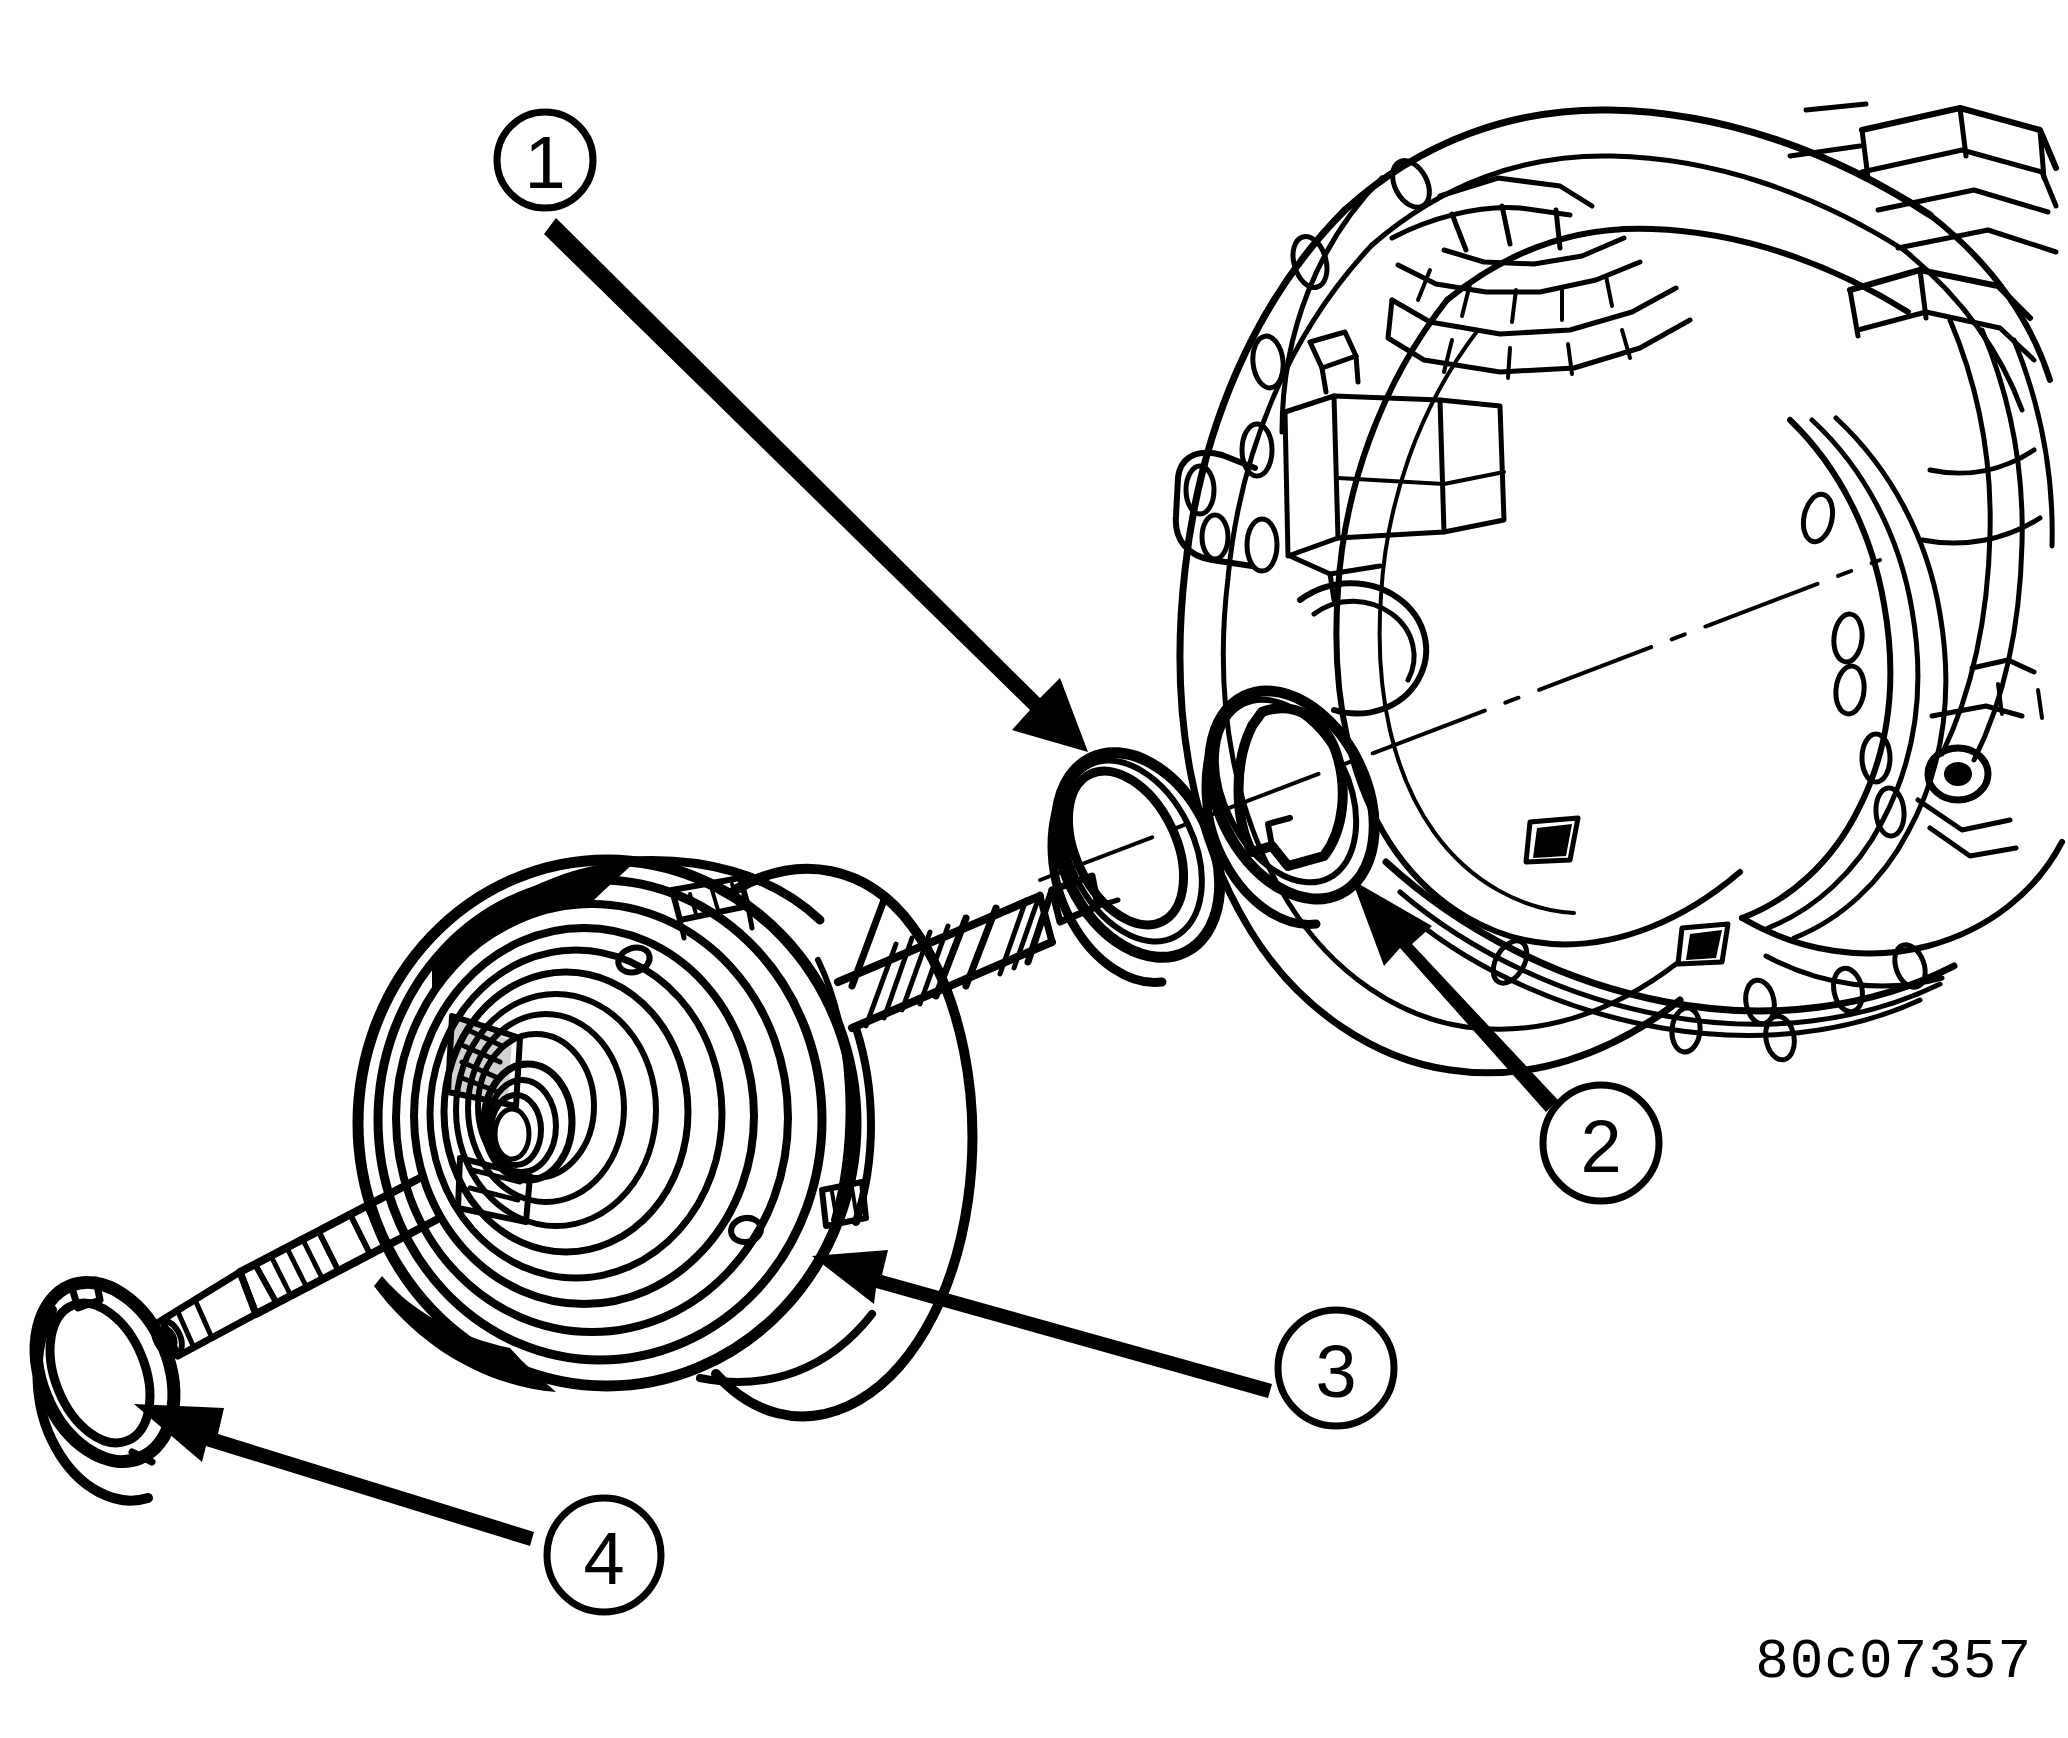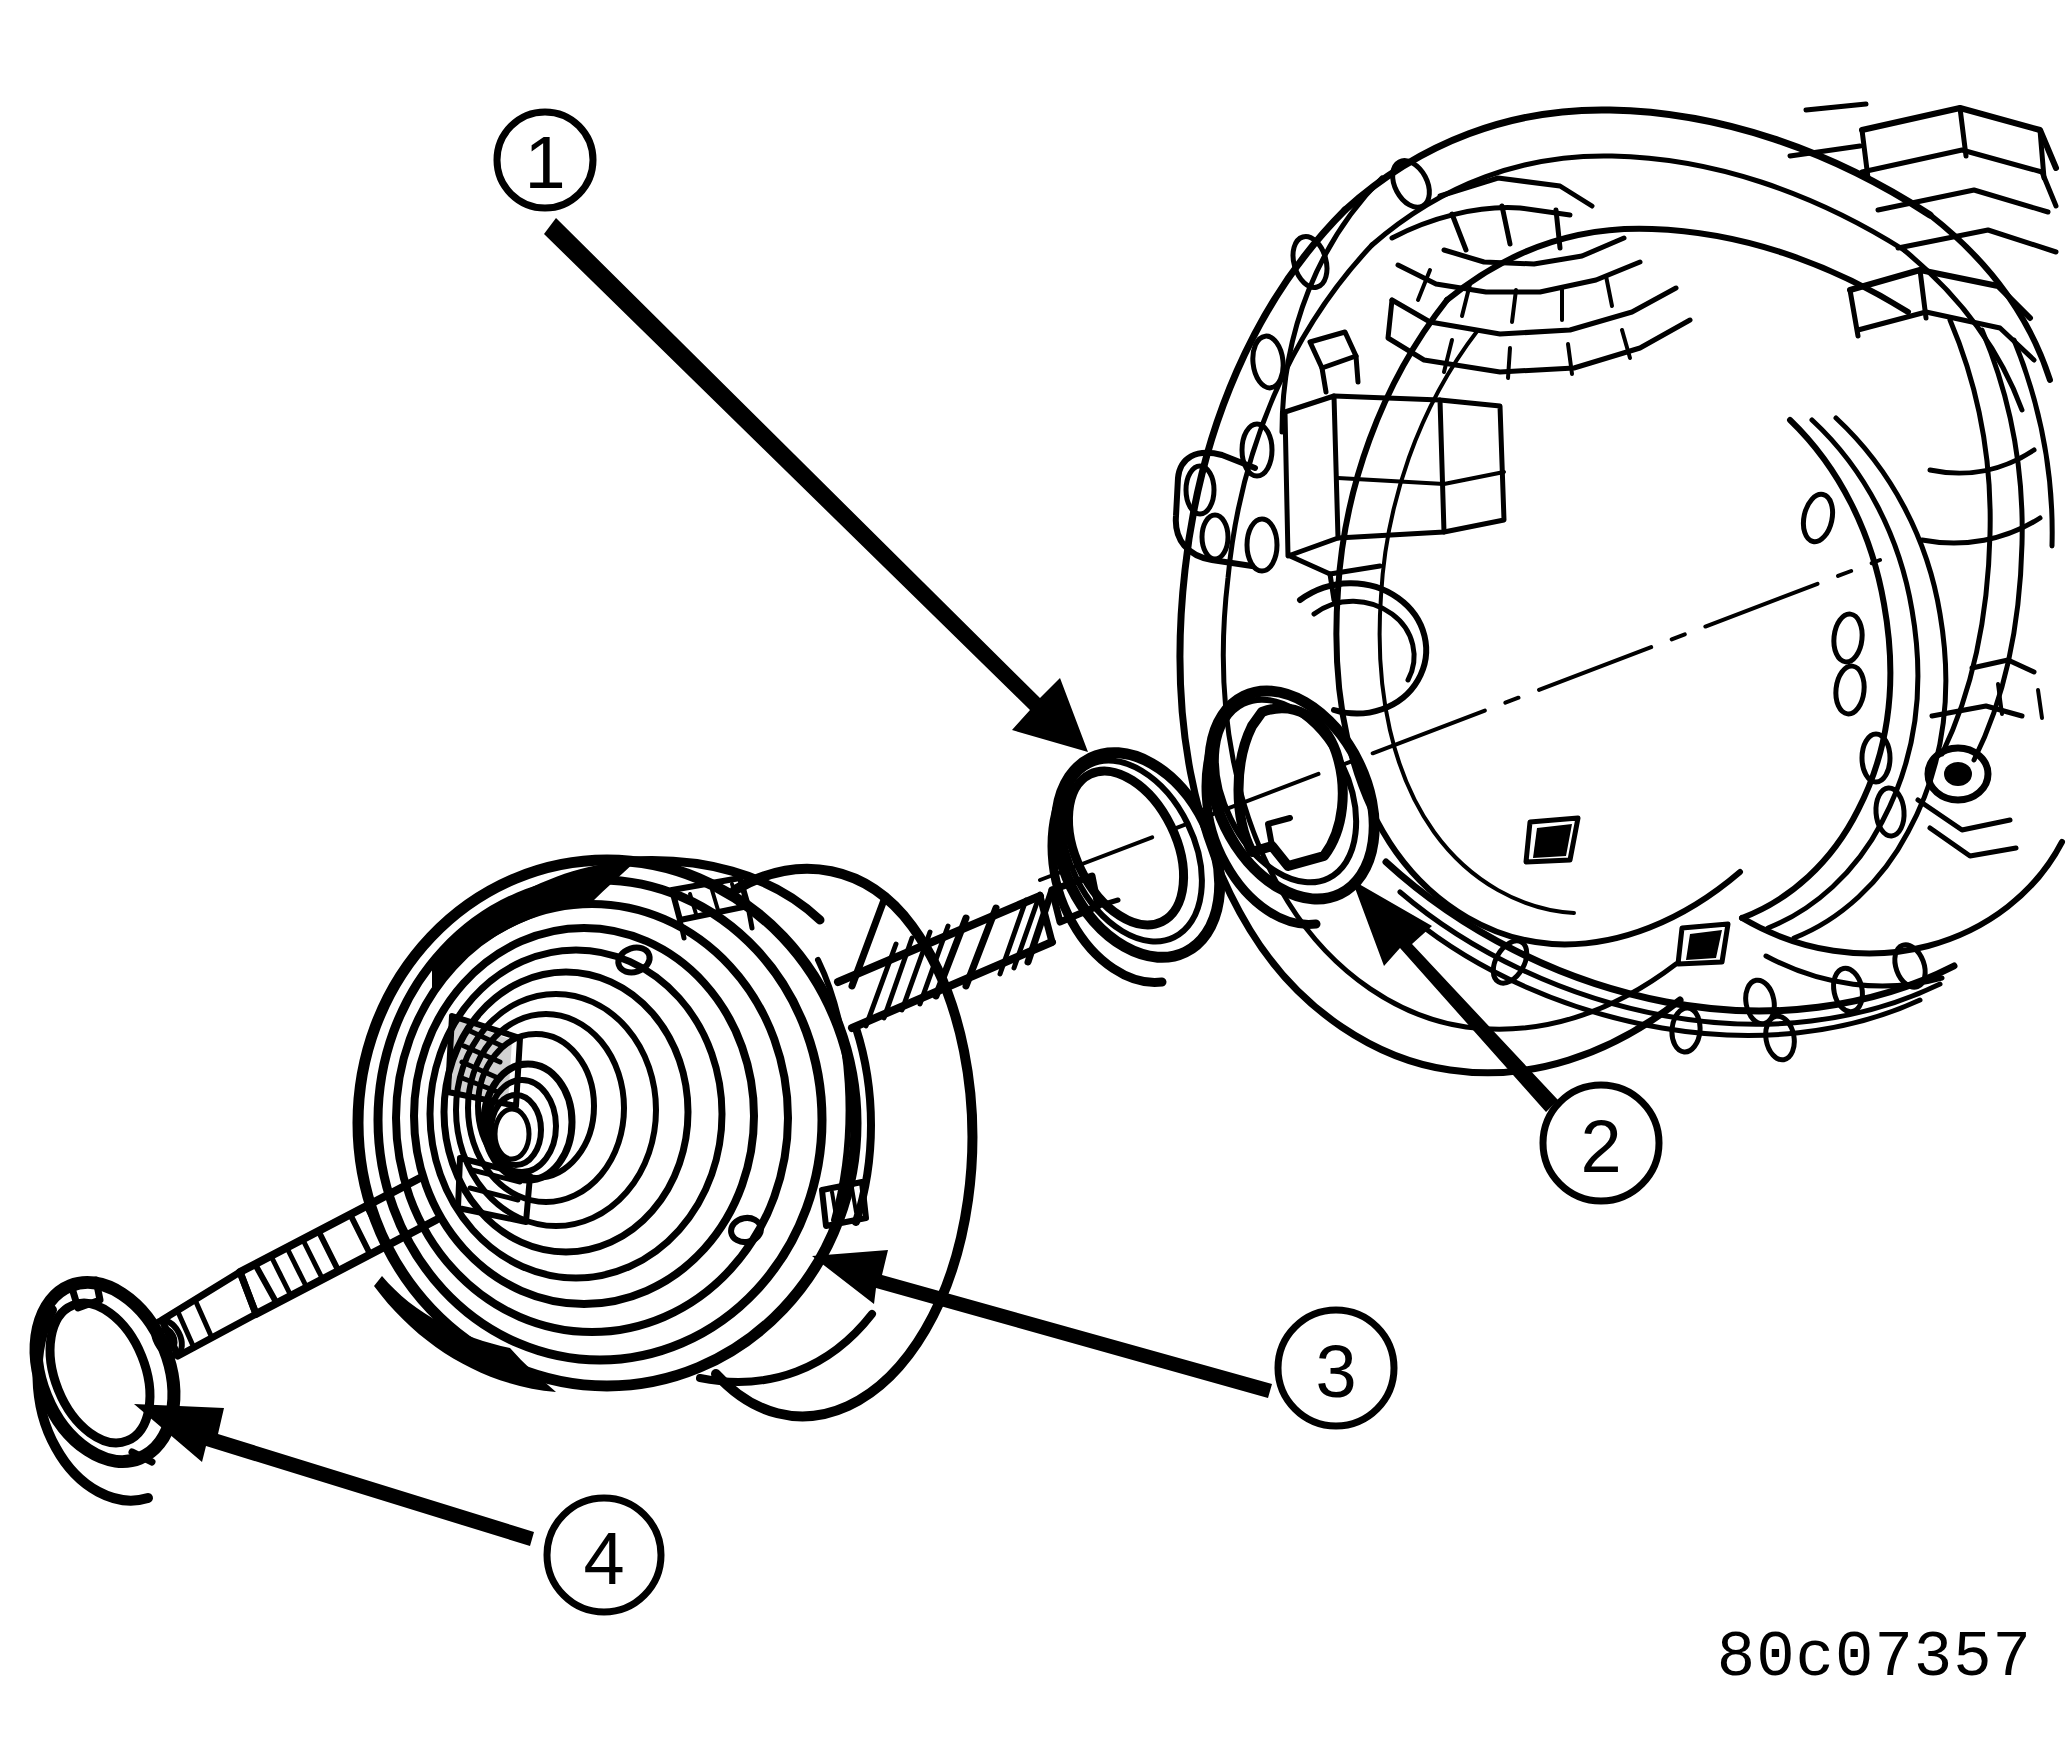--- a/index.html
+++ b/index.html
@@ -34,21 +34,21 @@
     font-weight: 400;
     fill: #000000;
     text-anchor: middle;
     dominant-baseline: central;
   }
   .figure-id {
     position: absolute;
     right: 36px;
     bottom: 44px;
     font-family: "Liberation Mono", monospace;
-    font-size: 64px;
+    font-size: 56px;
     letter-spacing: 1px;
     color: #000000;
     white-space: nowrap;
   }
 </style>
 </head>
 <body>
 
 <div id="figure-root">
 

